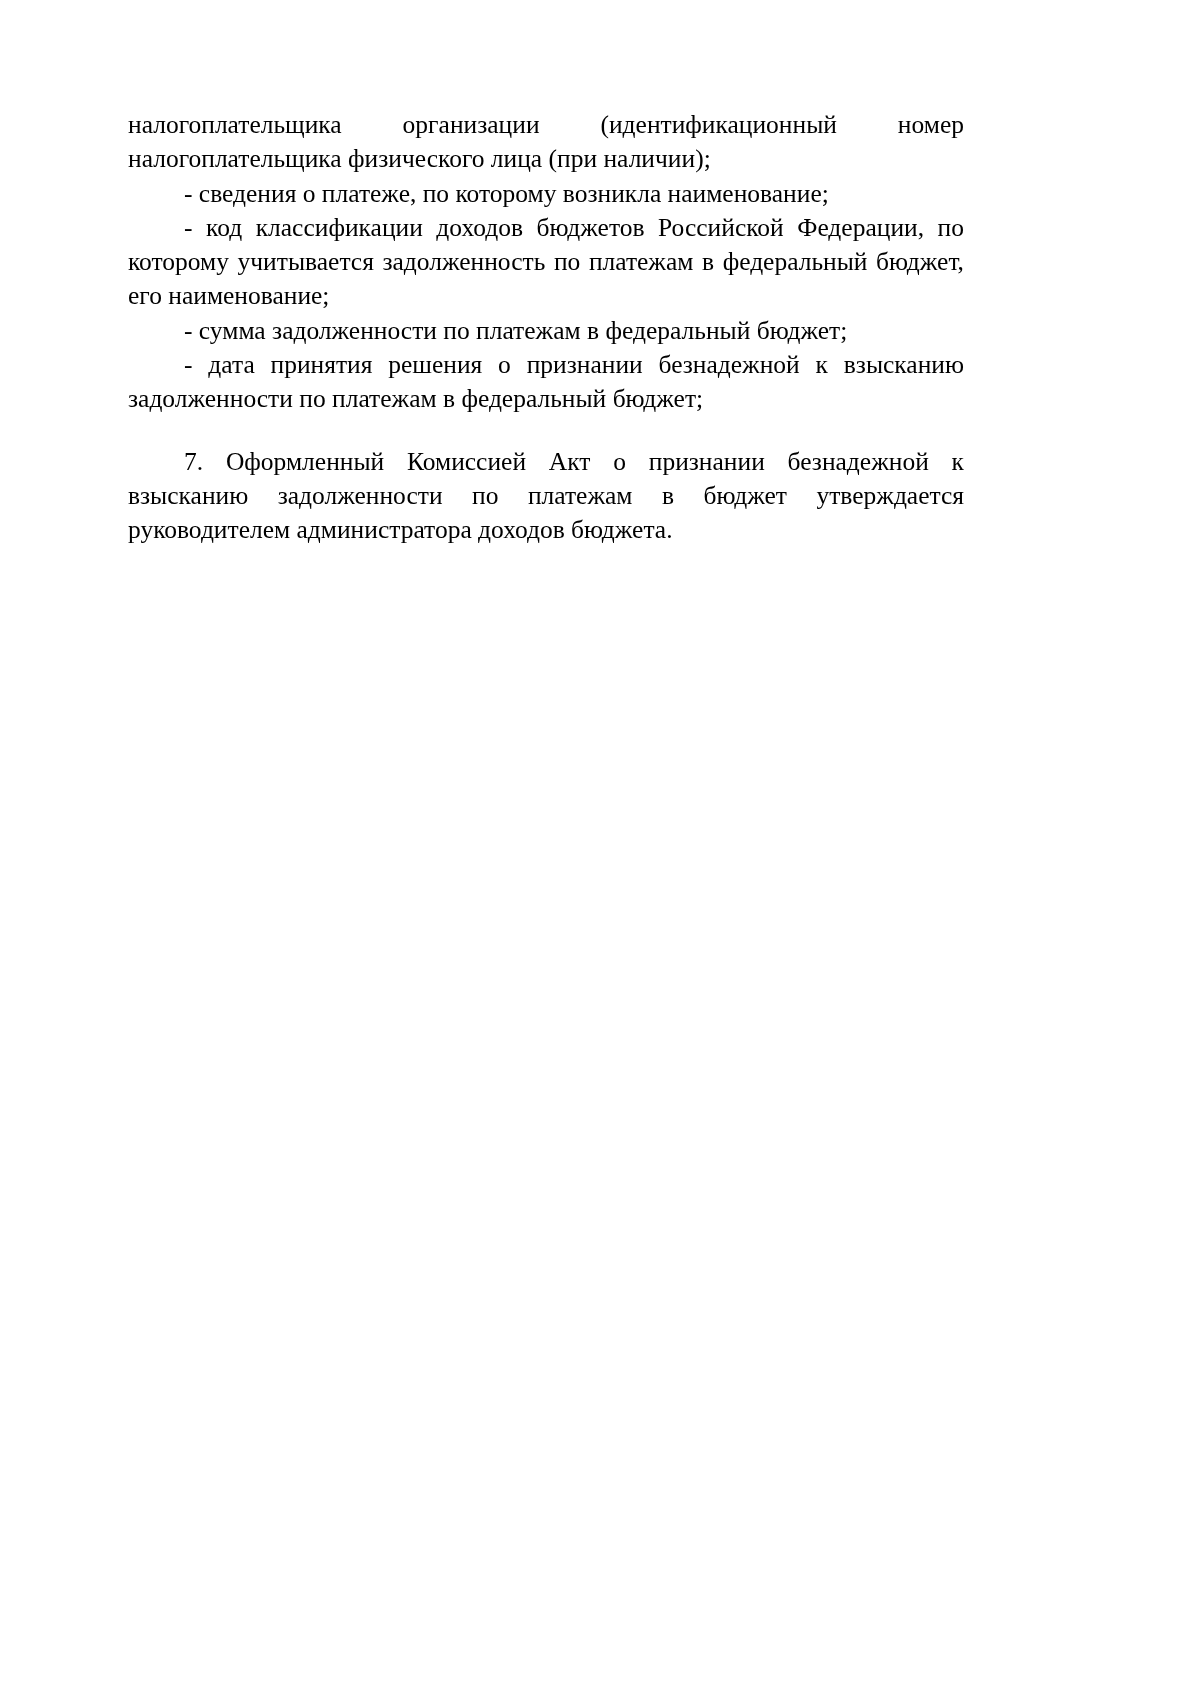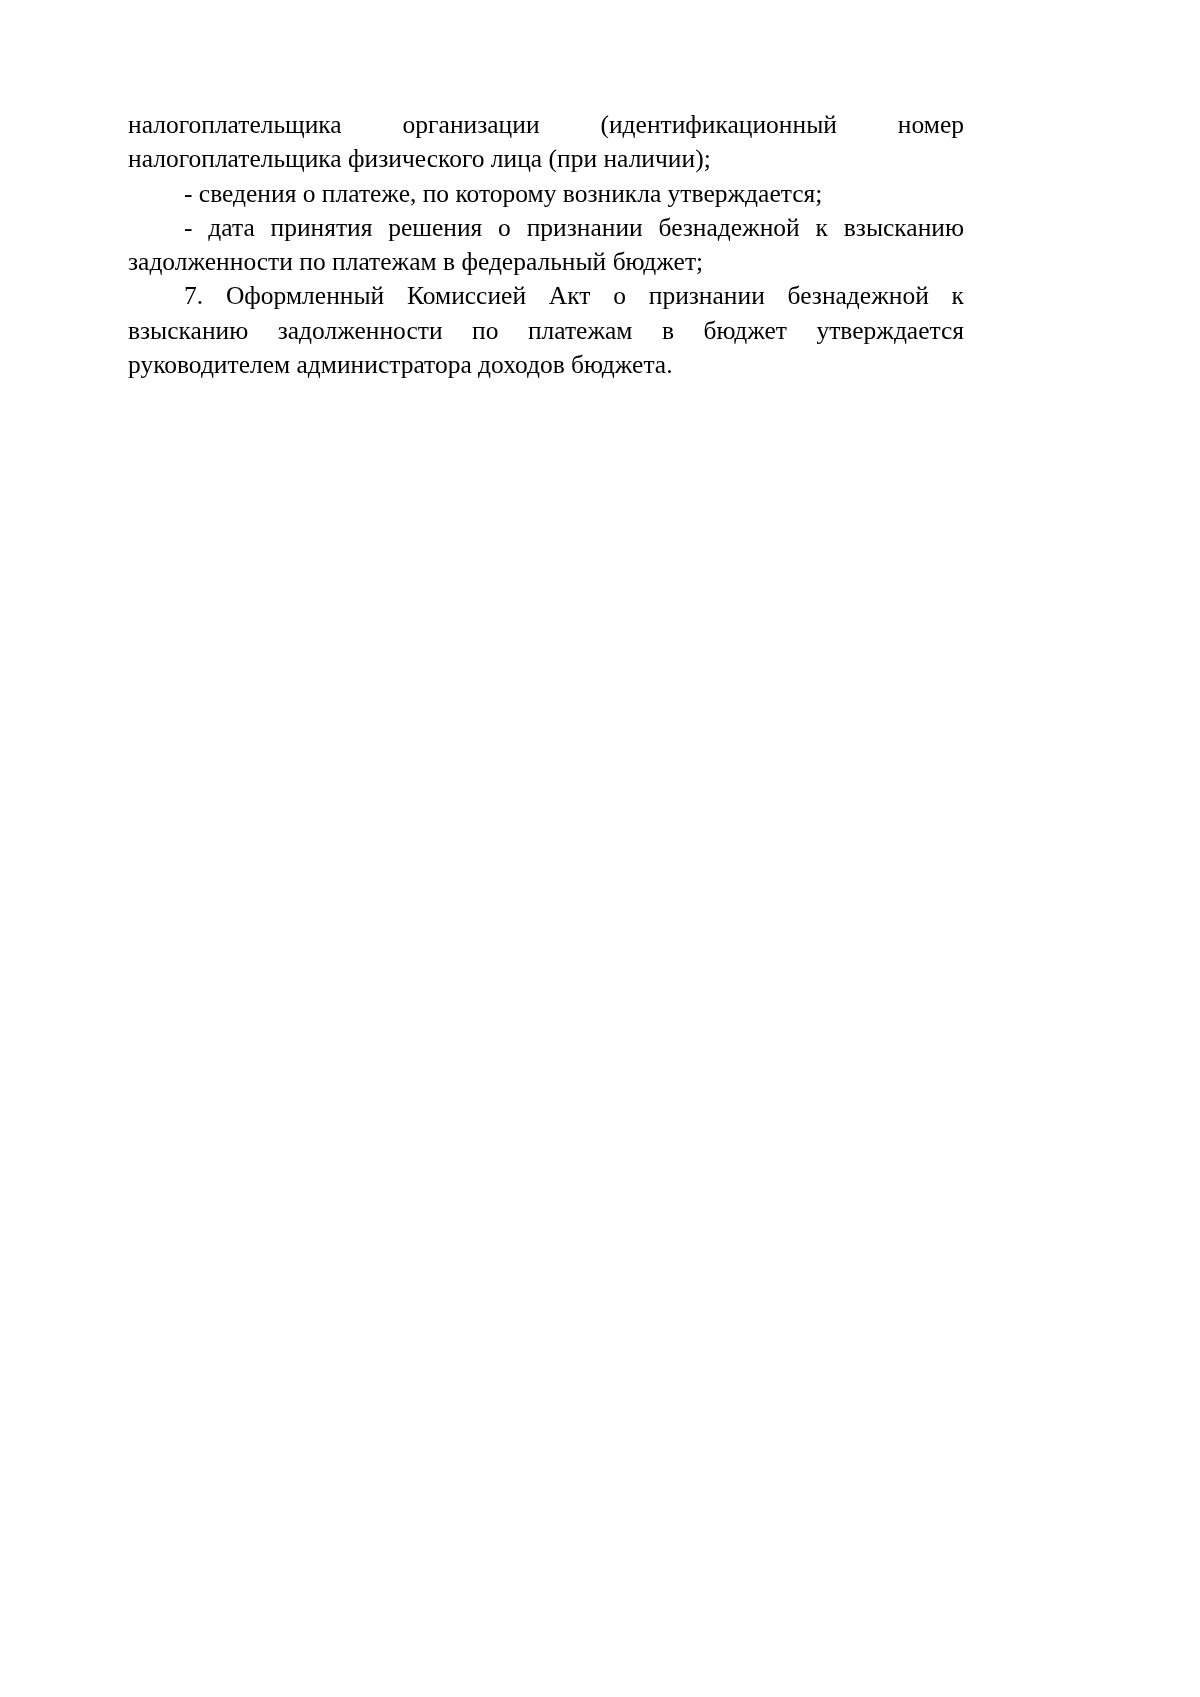--- a/index.html
+++ b/index.html
@@ -30,37 +30,40 @@
   p {
     margin: 0;
   }
   .para-continue {
     text-indent: 0;
   }
   .para-indent {
     text-indent: 56px;
   }
   .gap-before {
+    margin-top: 28px;
   }
   
   .justify {
     text-align: justify;
   }
 </style>
 </head>
 <body>
 
 <div class="page">
   <div class="doc-body">
 
     <p class="para-continue justify">налогоплательщика организации (идентификационный номер налогоплательщика физического лица (при наличии);</p>
 
-    <p class="para-indent justify">- сведения о платеже, по которому возникла утверждается;</p>
+    <p class="para-indent justify">- сведения о платеже, по которому возникла наименование;</p>
 
+    <p class="para-indent justify">- код классификации доходов бюджетов Российской Федерации, по которому учитывается задолженность по платежам в федеральный бюджет, его наименование;</p>
 
+    <p class="para-indent justify">- сумма задолженности по платежам в федеральный бюджет;</p>
 
 
     <p class="para-indent justify">- дата принятия решения о признании безнадежной к взысканию задолженности по платежам в федеральный бюджет;</p>
 
 
     <p class="para-indent justify gap-before">7. Оформленный Комиссией Акт о признании безнадежной к взысканию задолженности по платежам в бюджет утверждается руководителем администратора доходов бюджета.</p>
 
   </div>
 </div>
 

